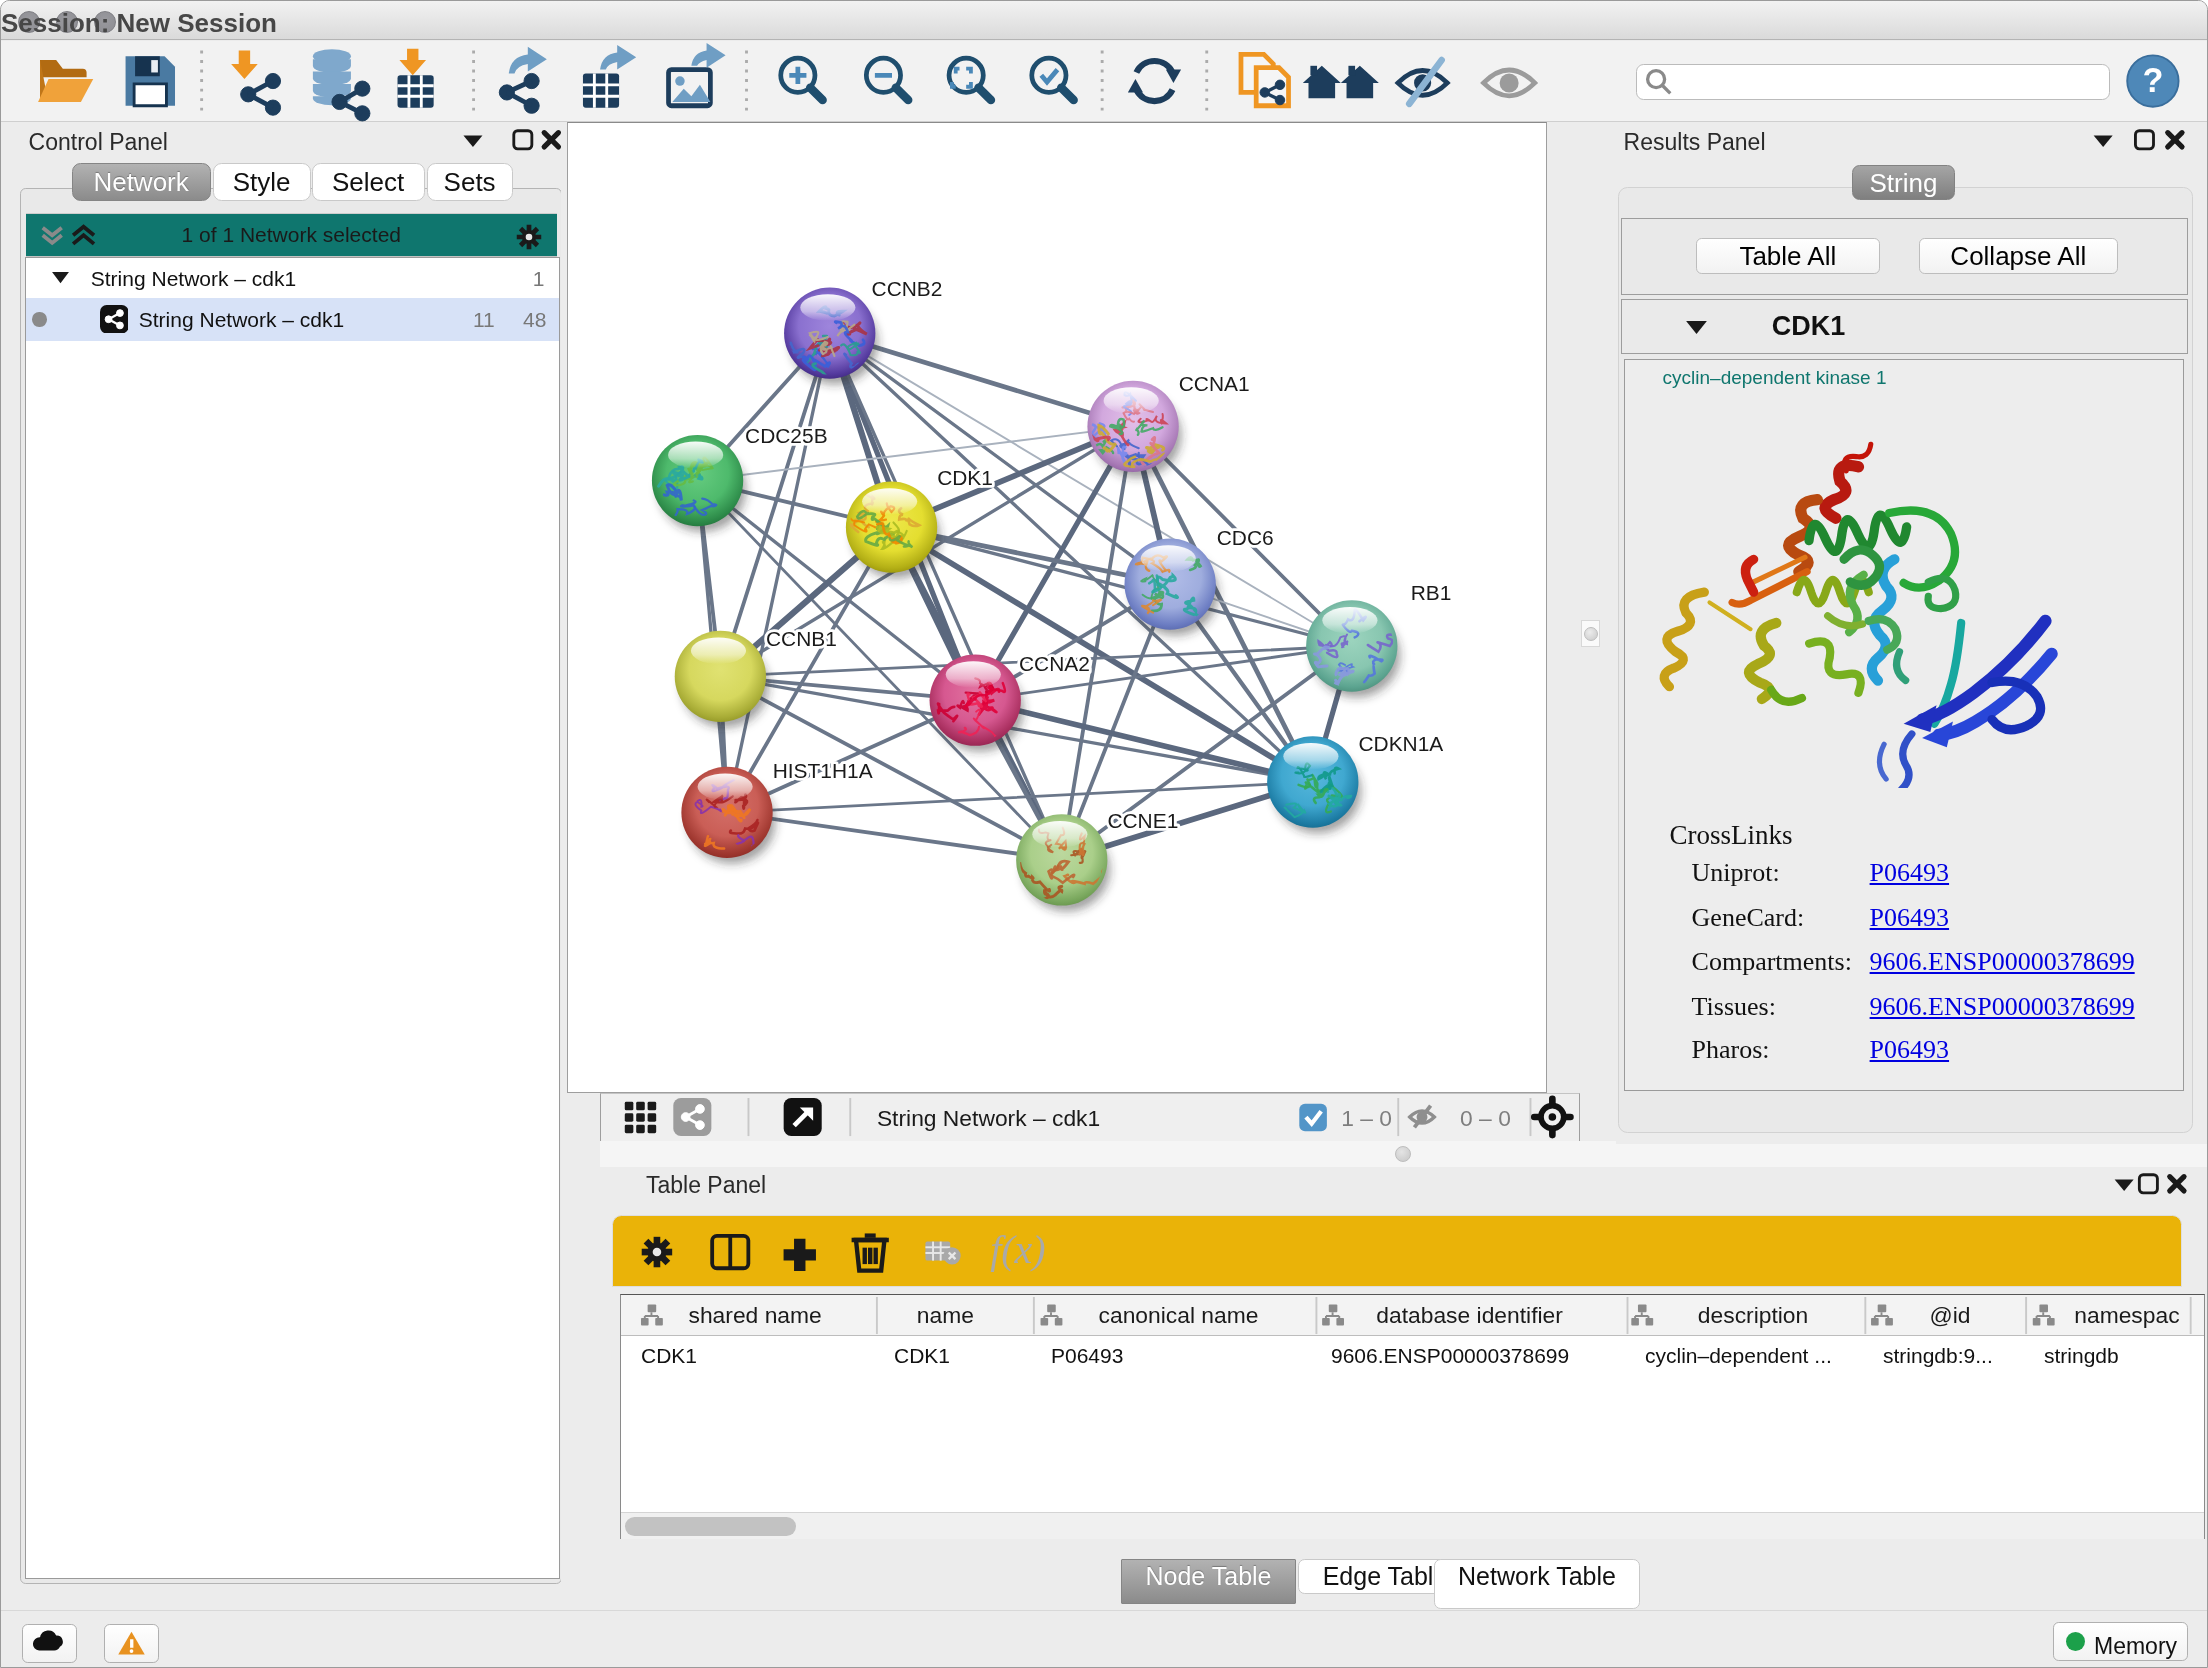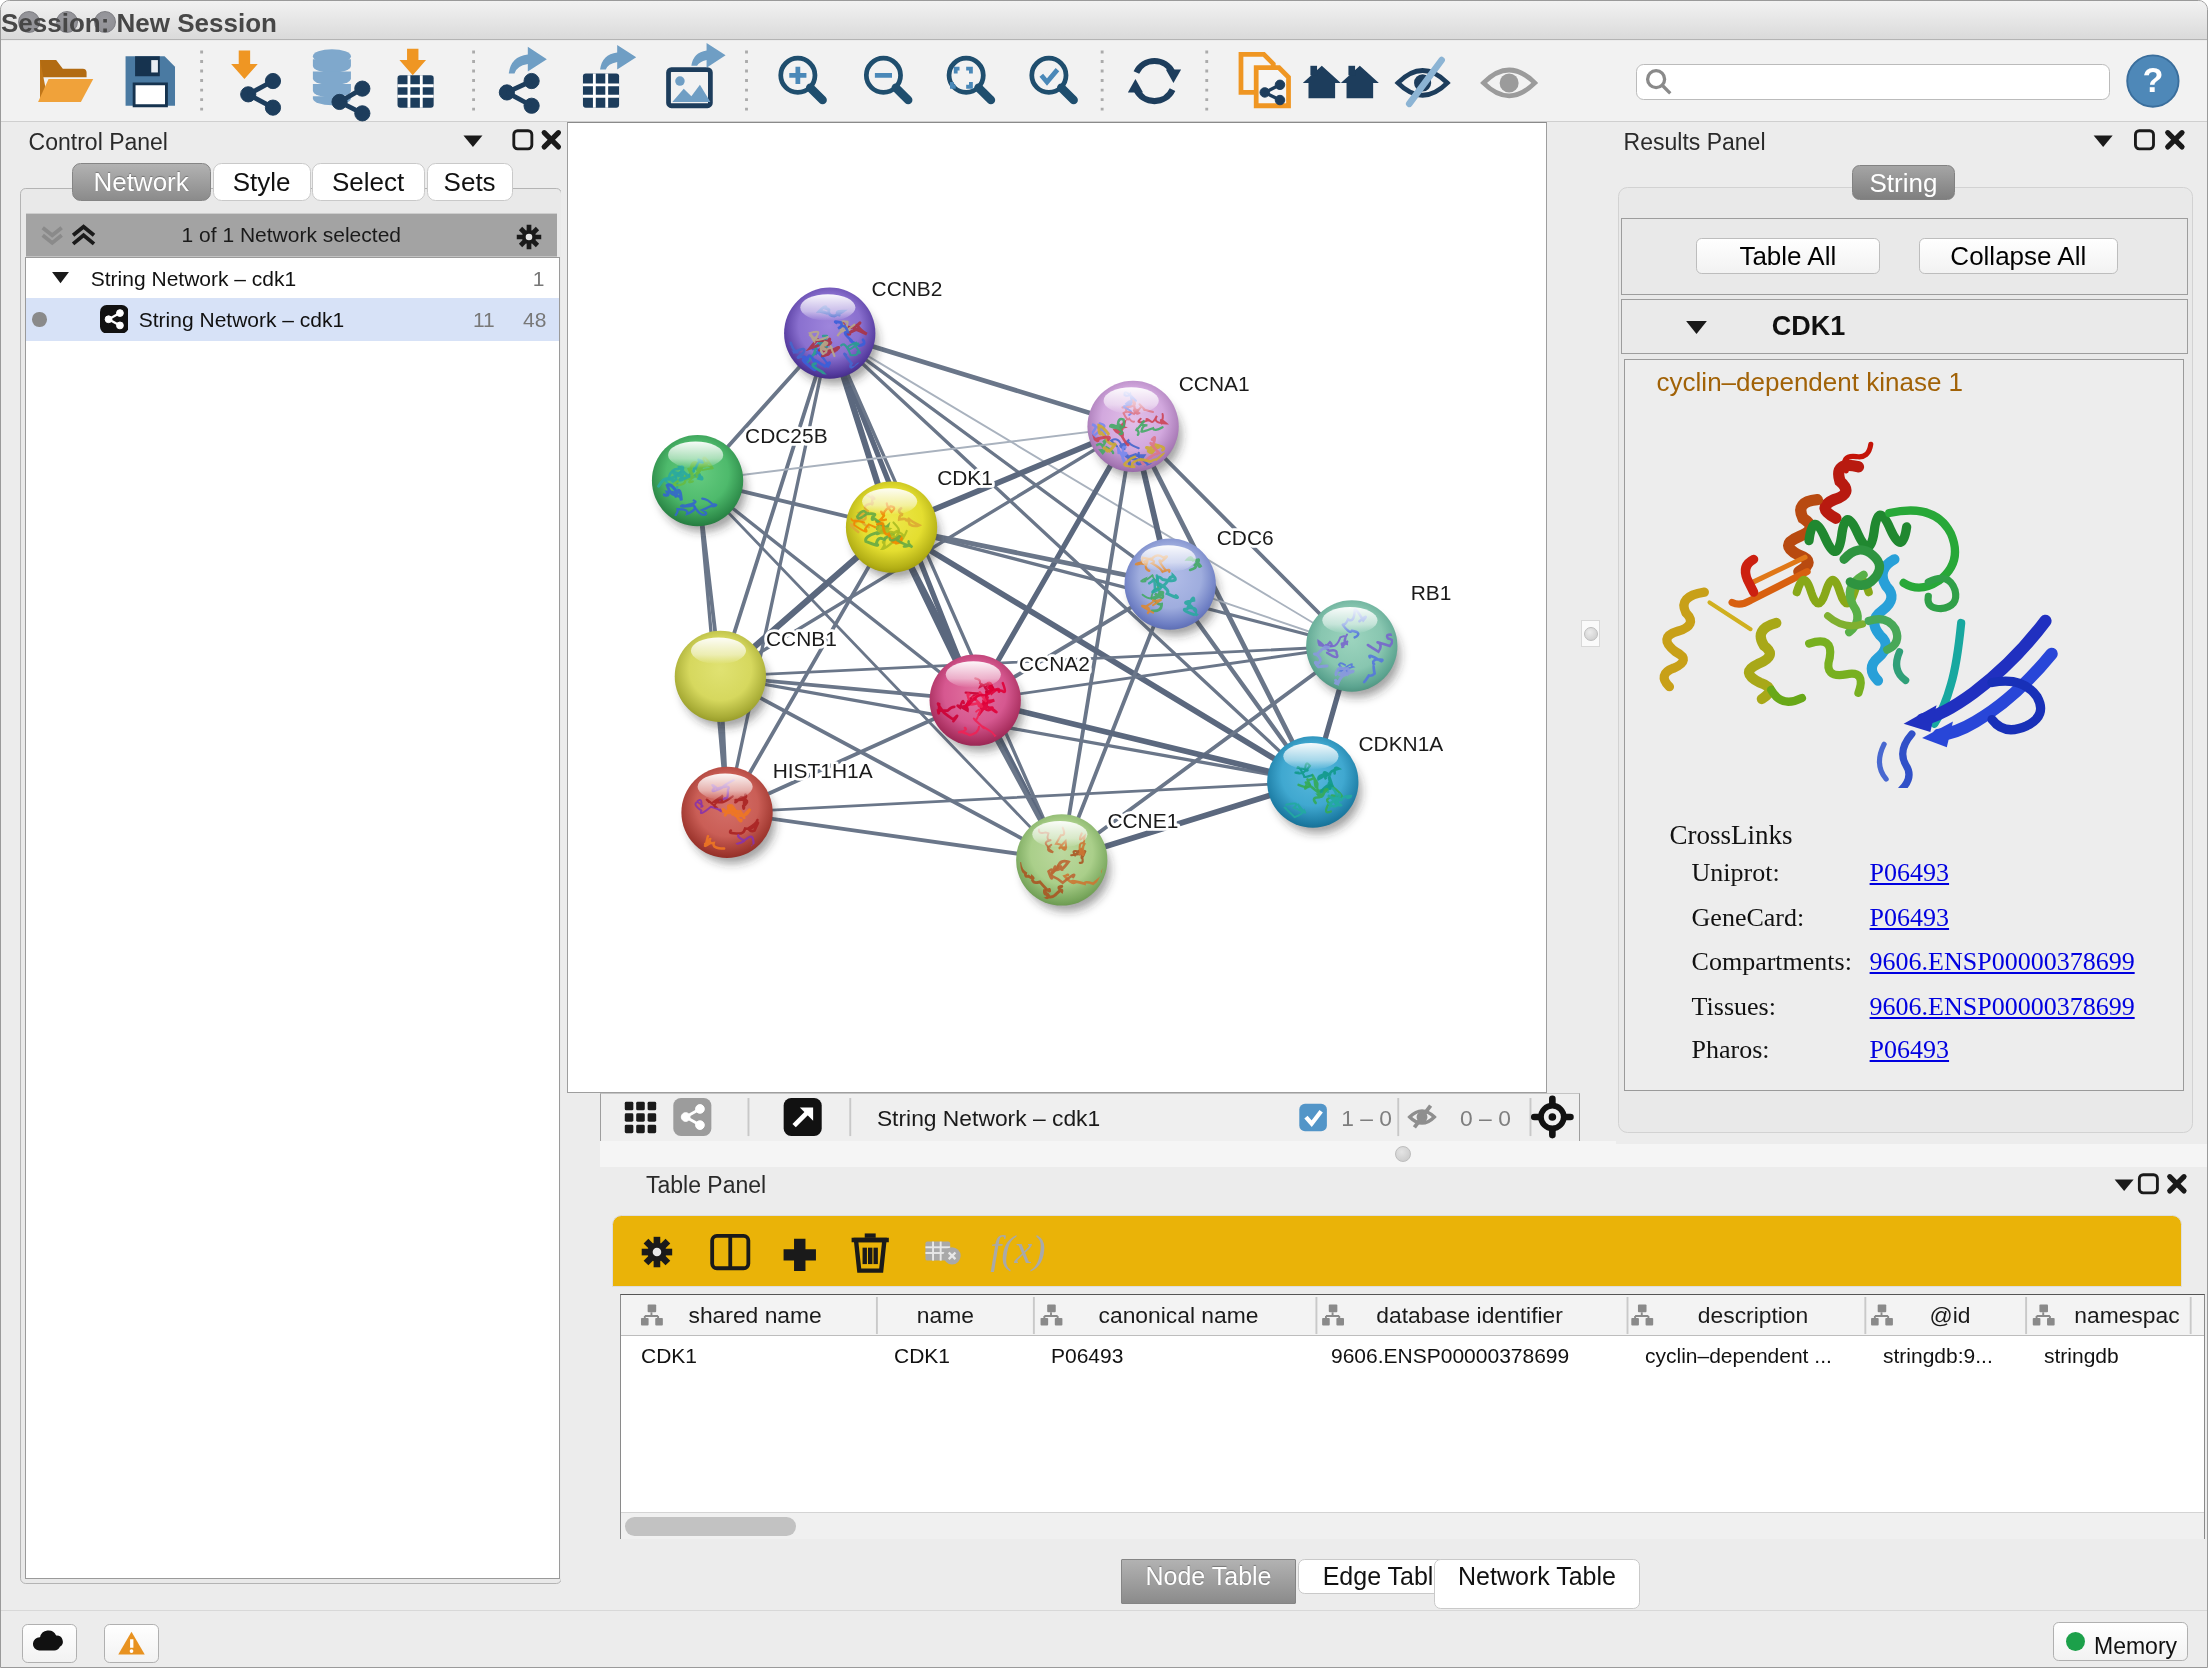--- a/index.html
+++ b/index.html
@@ -217,21 +217,21 @@
       <g stroke="#1a1a1a" stroke-width="5.5" stroke-linecap="round">
           <line x1="101" y1="7" x2="116" y2="22"></line>
           <line x1="116" y1="7" x2="101" y2="22"></line>
         </g>
     </svg>
     <div class="tab on" style="left:63px;width:139px;top:41px">Network</div>
     <div class="tab off" style="left:204px;width:98px;top:41px">Style</div>
     <div class="tab off" style="left:303px;width:113px;top:41px">Select</div>
     <div class="tab off" style="left:418px;width:86px;top:41px">Sets</div>
     <div id="cframe">
-      <div class="abs" style="left:4.8px;top:24px;width:531px;height:44px;background:#a3a3a3;border-top:1px solid #cdcdcd;border-bottom:1px solid #c2c2c2">
+      <div class="abs" style="left:4.8px;top:24px;width:531px;height:44px;background:#0f766e;border-top:1px solid #cdcdcd;border-bottom:1px solid #c2c2c2">
         <svg class="abs" style="left:11.4px;top:7.6px" width="76" height="28.5" viewBox="0 0 80 30">
           <g fill="none" stroke="#8a8a8a" stroke-width="4">
               <path d="M6,6 l10,8 10,-8"></path>
               <path d="M6,14 l10,8 10,-8"></path>
             </g>
           <g fill="none" stroke="#1a1a1a" stroke-width="4">
               <path d="M38,14 l11,-9 11,9"></path>
               <path d="M38,23 l11,-9 11,9"></path>
             </g>
         </svg>
@@ -702,21 +702,21 @@
       <div class="wbtn" style="left:74px;top:19px;width:184px;height:36px;font-size:26px;text-align:center;line-height:34px;border-color:#bdbdbd">Table All</div>
       <div class="wbtn" style="left:297px;top:19px;width:199px;height:36px;font-size:26px;text-align:center;line-height:34px;border-color:#bdbdbd">Collapse All</div>
     </div>
     <div class="abs" style="left:4.8px;top:177px;width:567px;height:55px;border:1.9px solid #9d9d9d;background:#eaeaea">
       <svg class="abs" style="left:63px;top:19px" width="23" height="17" viewBox="0 0 24 18">
           <path d="M1,2 l22,0 -11,14 z" fill="#1a1a1a"></path>
         </svg>
       <span class="abs" style="left:150px;top:10.5px;font-size:27px;font-weight:bold;color:#111">CDK1</span>
     </div>
     <div class="abs" style="left:7.6px;top:237px;width:560px;height:732px;border:1px solid #9a9a9a;background:#ededed">
-      <div class="abs" style="left:32px;top:6.7px;font-size:26px;color:#a16207">cyclin–dependent kinase 1</div>
+      <div class="abs" style="left:38px;top:6.7px;font-size:19px;color:#0f766e">cyclin–dependent kinase 1</div>
       <svg class="abs" style="left:28.5px;top:76px" width="409" height="352" viewBox="0 0 430 370" fill="none" stroke-linecap="round">
           <g transform="scale(1.08)">
         <path d="M212,8 q-2,14 -14,12 q-16,-2 -10,14" stroke="#c41408" stroke-width="5"></path>
         <path d="M200,30 q-24,-6 -18,14 q14,12 -6,18 q-18,8 2,18" stroke="#b81a10" stroke-width="11"></path>
         <path d="M160,62 q-22,2 -14,18 q16,10 -4,18 q-20,8 0,18 q18,6 0,16" stroke="#b84a10" stroke-width="11"></path>
         <path d="M150,132 l-55,28 q-10,6 -18,2" stroke="#d86010" stroke-width="7"></path>
         <path d="M148,118 l-50,24" stroke="#e07818" stroke-width="5"></path>
         <path d="M98,120 q-12,6 -6,20 l6,12" stroke="#cc2010" stroke-width="9"></path>
         <path d="M50,152 q-26,4 -18,20 q12,12 -8,18 q-20,6 -2,20 q16,8 -2,16 q-16,6 -4,18" stroke="#c8a018" stroke-width="9"></path>
         <path d="M55,162 l40,26" stroke="#d0b020" stroke-width="4"></path>

